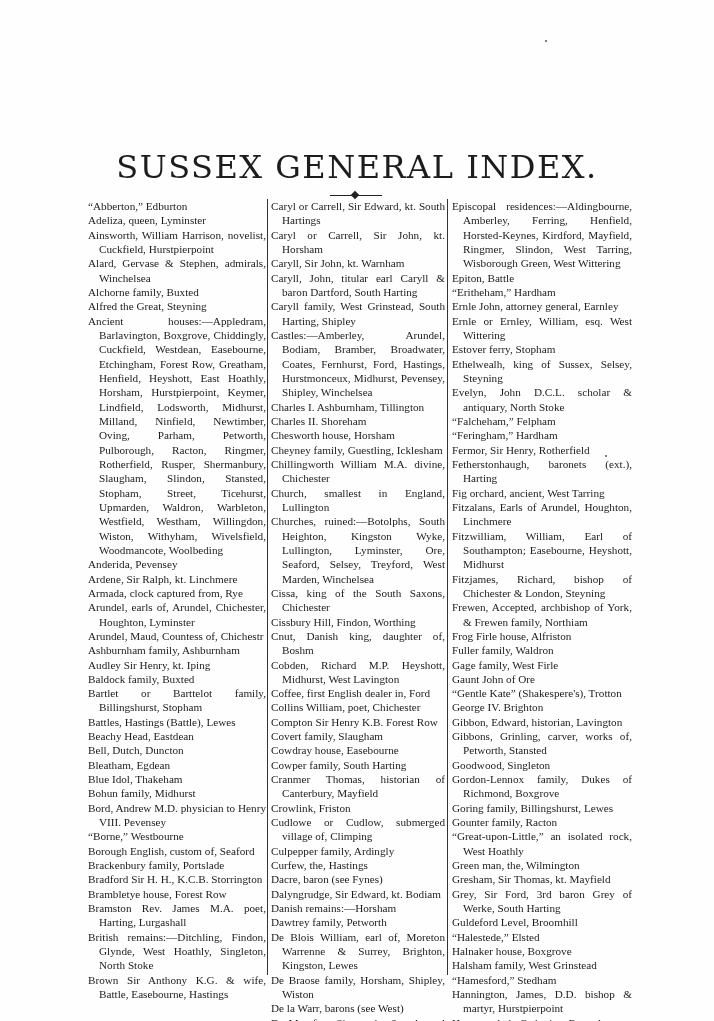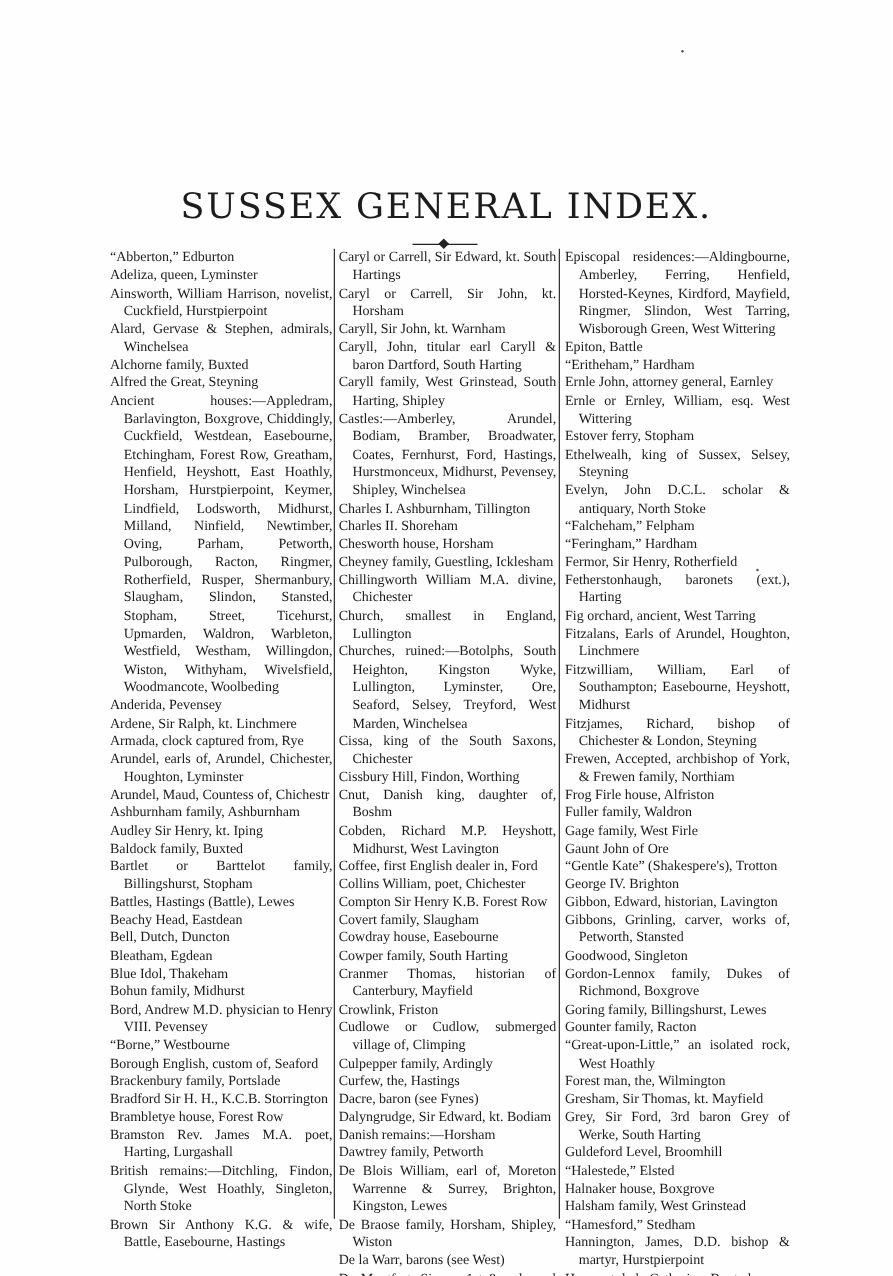--- a/index.html
+++ b/index.html
@@ -1,20 +1,20 @@
 <!DOCTYPE html>
 <html><head>
 <meta charset="utf-8">
 <style>
   html, body { margin: 0; padding: 0; background: #ffffff; }
   body { width: 714px; height: 1021px; position: relative; overflow: hidden; color: #1a1a1a; }
   .page { position: absolute; left: 0; top: 0; width: 714px; height: 1021px; background: #fefefe; }
   .title {
     position: absolute; left: 0; width: 714px; top: 148px; text-align: center;
-    font-family: "DejaVu Serif", serif; font-size: 28px; letter-spacing: 1.5px;
+    font-family: "DejaVu Serif", serif; font-size: 32px; letter-spacing: 1.5px;
     font-weight: normal; color: #1c1c1c; margin: 0;
   }
   .title-rule { position: absolute; left: 330px; top: 195px; width: 52px; height: 1px; background: #222; }
   .title-diamond { position: absolute; left: 352px; top: 192px; width: 6px; height: 6px; background: #222; transform: rotate(45deg); }
   .columns { position: absolute; top: 199px; left: 88px; width: 566px; height: 780px; }
   .col {
     position: absolute; top: 0;
     font-family: "Liberation Serif", serif; font-size: 11.2px; line-height: 14.33px;
     color: #1b1b1b;
   }
@@ -133,21 +133,21 @@
         <p class="entry">Gaunt John of Ore</p>
         <p class="entry">“Gentle Kate” (Shakespere's), Trotton</p>
         <p class="entry">George IV. Brighton</p>
         <p class="entry">Gibbon, Edward, historian, Lavington</p>
         <p class="entry">Gibbons, Grinling, carver, works of, Petworth, Stansted</p>
         <p class="entry">Goodwood, Singleton</p>
         <p class="entry">Gordon-Lennox family, Dukes of Richmond, Boxgrove</p>
         <p class="entry">Goring family, Billingshurst, Lewes</p>
         <p class="entry">Gounter family, Racton</p>
         <p class="entry">“Great-upon-Little,” an isolated rock, West Hoathly</p>
-        <p class="entry">Forest man, the, Wilmington</p>
+        <p class="entry">Green man, the, Wilmington</p>
         <p class="entry">Gresham, Sir Thomas, kt. Mayfield</p>
         <p class="entry">Grey, Sir Ford, 3rd baron Grey of Werke, South Harting</p>
         <p class="entry">Guldeford Level, Broomhill</p>
         <p class="entry">“Halestede,” Elsted</p>
         <p class="entry">Halnaker house, Boxgrove</p>
         <p class="entry">Halsham family, West Grinstead</p>
         <p class="entry">“Hamesford,” Stedham</p>
         <p class="entry">Hannington, James, D.D. bishop &amp; martyr, Hurstpierpoint</p>
         <p class="entry">Harcourt, lady Catherine, Buxted</p>
       </div>

